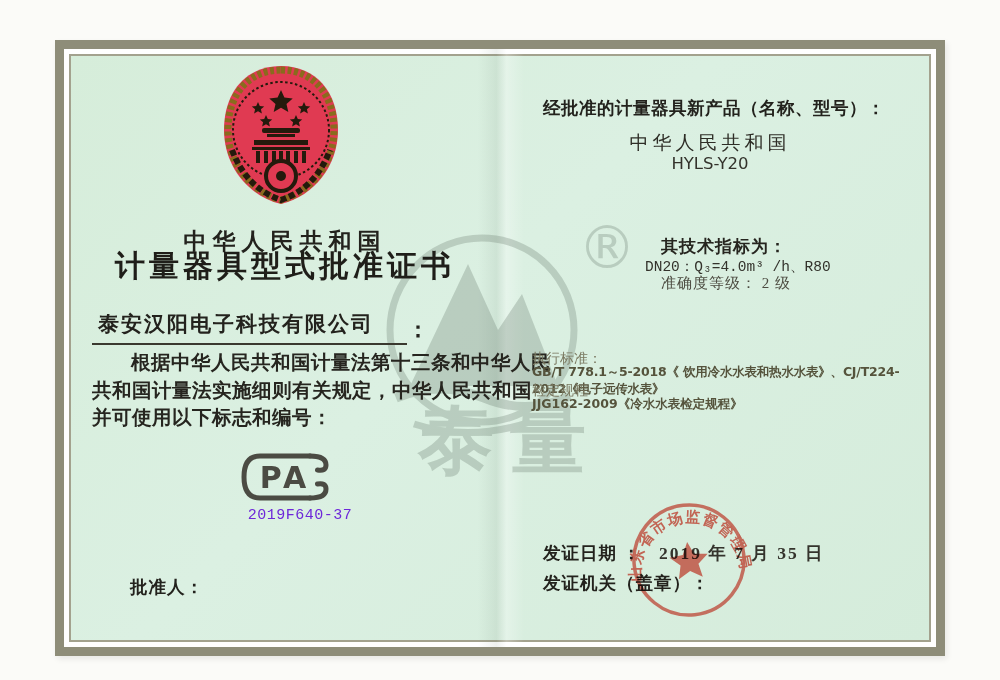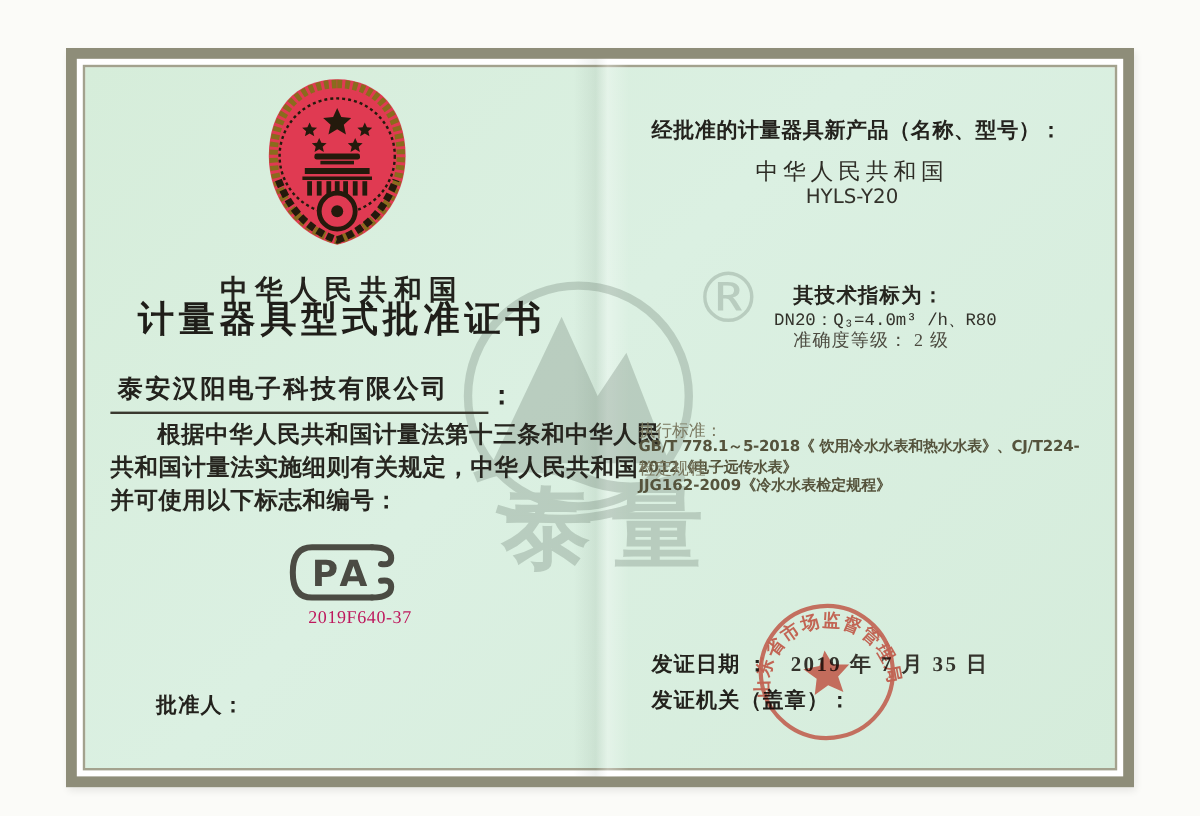--- a/index.html
+++ b/index.html
@@ -35,22 +35,22 @@
   .company-row{left:92px;top:310px;z-index:3;font-size:21px;font-weight:bold;color:#23221d;}
   .company-name{display:inline-block;width:305px;border-bottom:2px solid #3a392f;
     padding:0 4px 5px 6px;letter-spacing:2px;}
   .company-colon{font-size:22px;vertical-align:bottom;}
   .body-par{left:92px;top:349px;width:408px;z-index:3;
     font-size:19.5px;font-weight:bold;line-height:27.5px;color:#26251f;letter-spacing:.5px;}
   .body-par .line{white-space:nowrap;}
   .body-par .line.first{text-indent:39px;}
   .cpa{left:240px;top:452px;z-index:3;}
   .approval-number{left:225px;top:507px;width:150px;text-align:center;z-index:3;
-    font-family:Liberation Serif, serif;
-    font-size:15px;color:#be185d;letter-spacing:.5px;}
+    font-family:Liberation Mono, monospace;
+    font-size:15px;color:#6d28d9;letter-spacing:.5px;}
   .approver{left:130px;top:575px;font-size:17.5px;font-weight:bold;color:#23221d;z-index:3;letter-spacing:1px;}
   
   .product-heading{left:543px;top:96px;font-size:17.5px;font-weight:bold;color:#23221d;z-index:3;letter-spacing:.5px;}
   .product-name{left:560px;top:130px;width:300px;text-align:center;
     font-size:19px;color:#2e2d26;letter-spacing:4px;z-index:3;}
   .product-model{left:560px;top:154px;width:300px;text-align:center;z-index:3;
     font-family:"DejaVu Sans","Liberation Sans",sans-serif;font-size:16.5px;color:#33322b;}
   .tech-heading{left:661px;top:235px;font-size:17px;font-weight:bold;color:#26251f;z-index:3;letter-spacing:1px;}
   .tech-spec{left:645px;top:257px;z-index:3;
     font-family:Liberation Mono, monospace;font-size:14.5px;color:#33322b;}

